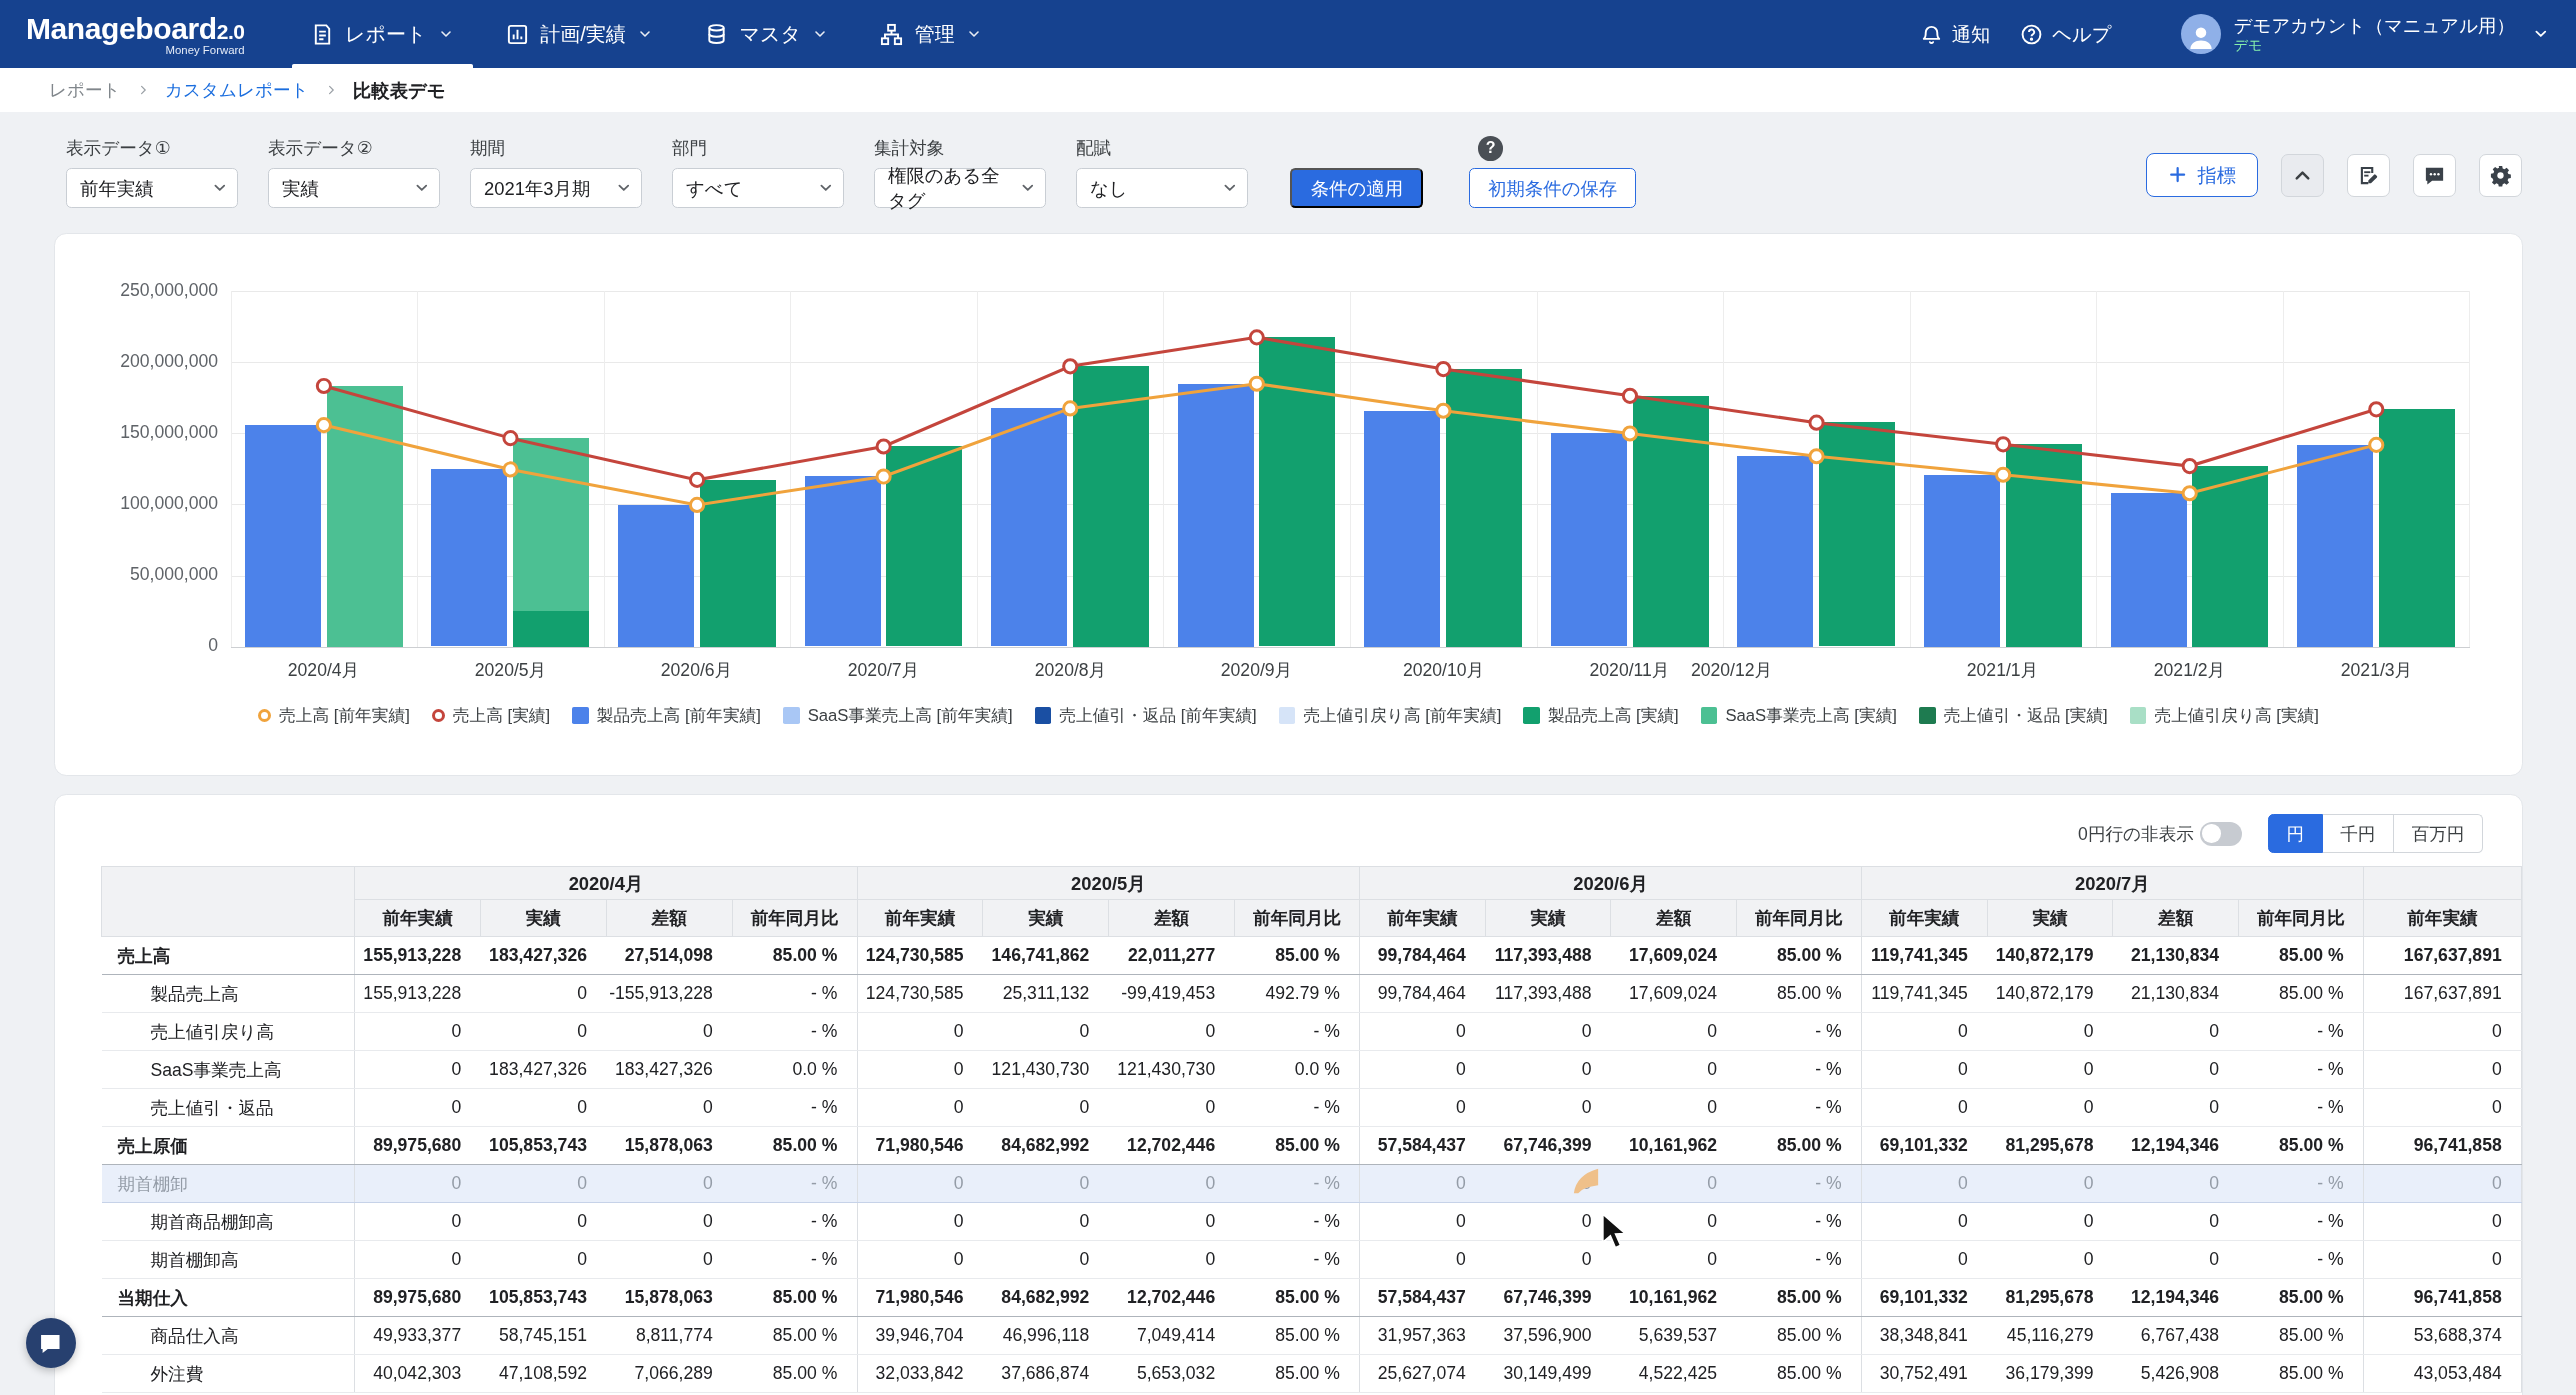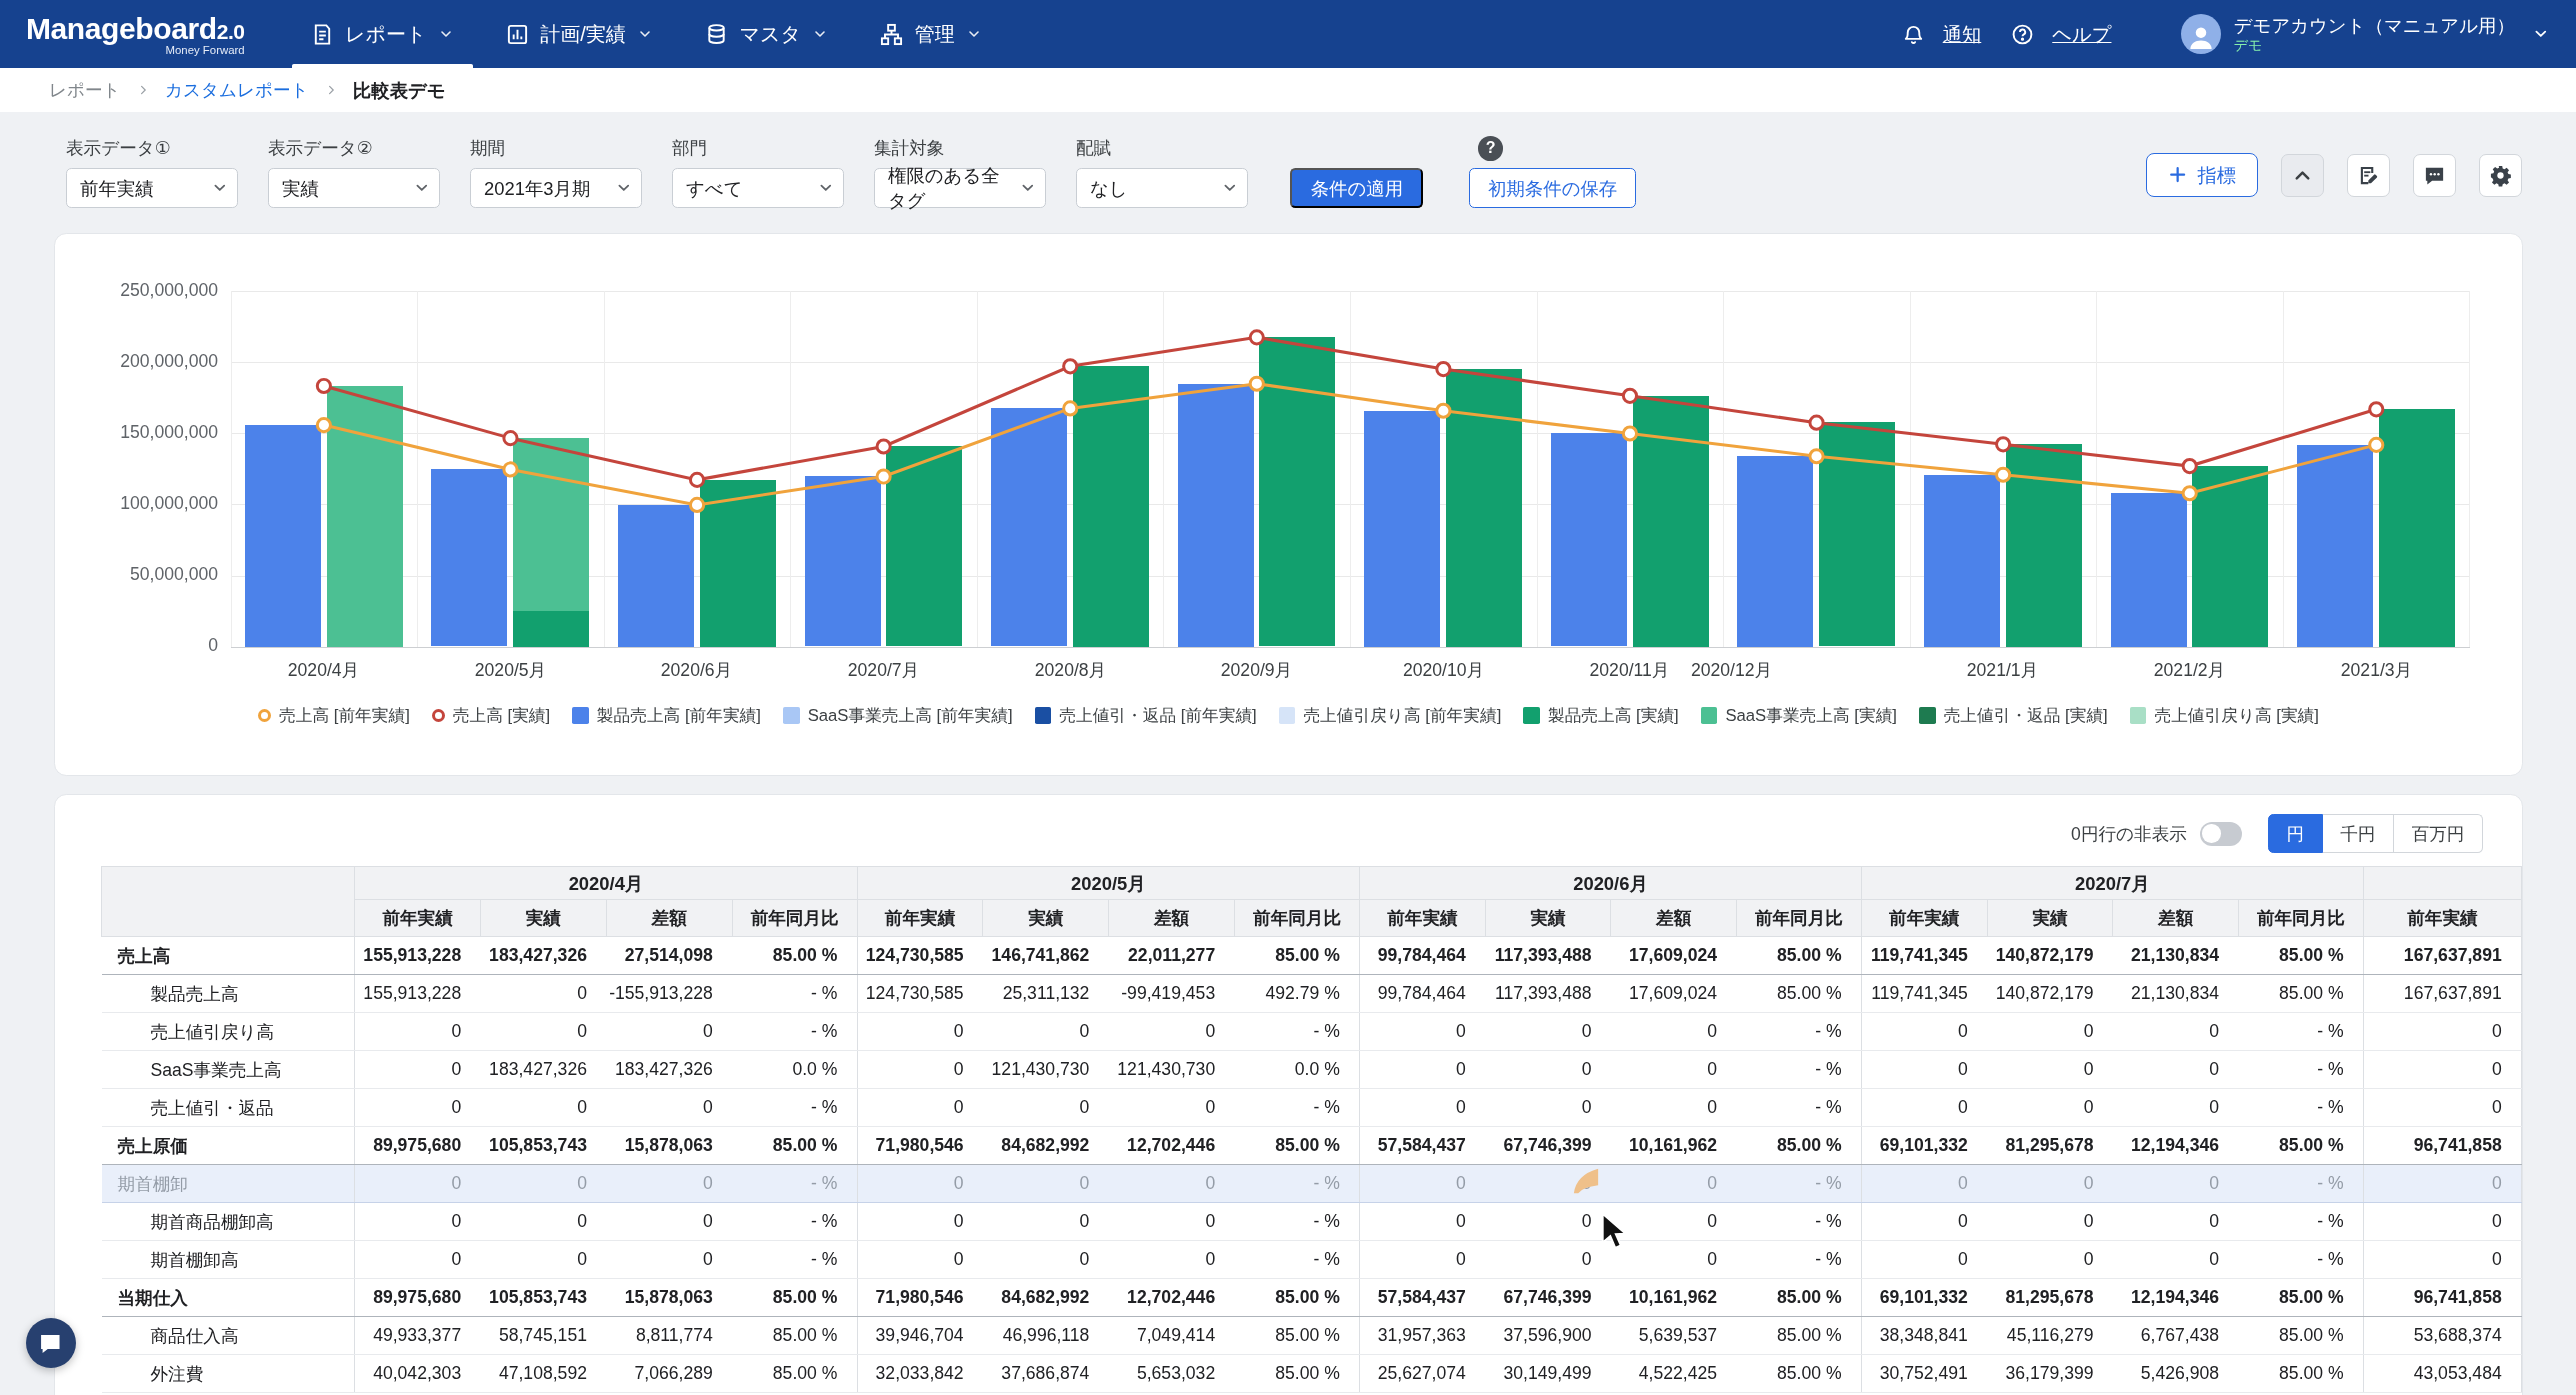--- a/index.html
+++ b/index.html
@@ -13,21 +13,21 @@
   .logo { display:flex; flex-direction:column; justify-content:center; margin:0 40px 0 26px; }
   .logo-line { font-size:30px; font-weight:700; letter-spacing:-0.4px; white-space:nowrap; }
   .logo-ver { font-size:21px; font-weight:700; }
   .logo-sub { font-size:11.4px; text-align:right; margin-top:-1.8px; color:#E6ECF8; }
   .nav-items { display:flex; align-items:stretch; }
   .nav-item { position:relative; display:flex; align-items:center; gap:11.4px; padding:0 26px; font-size:20px; cursor:pointer; }
   .nav-item .icon { width:23px; height:23px; }
   .nav-item .chev { width:16px; height:16px; opacity:.9; }
   .nav-item.active::after { content:""; position:absolute; left:7px; right:7px; bottom:0; height:4.4px; background:#fff; border-radius:1.8px 1.8px 0 0; }
   .nav-right { margin-left:auto; display:flex; align-items:center; gap:30px; padding-right:26px; }
-  .nav-util { display:flex; align-items:center; gap:18px; font-size:19.3px; cursor:pointer;text-decoration:underline; }
+  .nav-util { display:flex; align-items:center; gap:9px; font-size:19.3px; cursor:pointer; }
   .nav-util .icon { width:23px; height:23px; }
   .account { display:flex; align-items:center; gap:12.3px; cursor:pointer;padding-left:40px; }
   .avatar { width:40px; height:40px; border-radius:50%; background:#8FB0E8; color:#FFFFFF; display:flex; align-items:center; justify-content:center; overflow:hidden; }
   .avatar .icon { width:30px; height:30px; margin-top:5.3px; }
   .acct-name { font-size:18.4px; line-height:1.25; }
   .acct-role { font-size:14px; color:#86efac; }
   .account .chev { width:17.6px; height:17.6px; margin-left:5.3px; }
 
   
   .breadcrumb { position:absolute; left:0; top:68px; width:100%; height:44px; background:#fff; display:flex; align-items:center; gap:16px; padding-left:49px; font-size:17.6px; }
@@ -64,21 +64,21 @@
   #chart-lines { position:absolute; left:0; top:0; pointer-events:none; }
   .xlab { position:absolute; width:149px; text-align:center; font-size:17.6px; color:#3C4043; }
   .legend { position:absolute; left:0; top:470px; width:100%; display:flex; justify-content:center; align-items:center; gap:22px; }
   .lg-item { display:flex; align-items:center; gap:8px; font-size:16.7px; color:#3C4043; cursor:pointer; }
   .sw-circle { width:13px; height:13px; border-radius:50%; background:#fff; border:3.5px solid currentColor; }
   .sw-square { width:16.7px; height:16.7px; border-radius:1.8px; }
 
   
   .table-card { position:absolute; left:54px; top:794px; width:2469px; height:667px; background:#fff; border:0.9px solid #E3E6EA; border-radius:12.3px 12.3px 0 0; overflow:hidden; }
   .table-controls { position:absolute; top:19.3px; right:39px; display:flex; align-items:center; gap:26px; }
-  .toggle-wrap { display:flex; align-items:center; gap:13px; font-size:17.6px; color:#3C4043;text-align:center; }
+  .toggle-wrap { display:flex; align-items:center; gap:6px; font-size:17.6px; color:#3C4043;text-align:center; }
   .switch { width:42px; height:24px; border-radius:12.3px; background:#C7CBD1; position:relative; cursor:pointer; }
   .switch .knob { position:absolute; left:2.6px; top:2.6px; width:18.4px; height:18.4px; border-radius:50%; background:#fff; }
   .units { display:flex; }
   .unit-btn { height:39px; padding:0 17.6px; background:#fff; border:0.9px solid #D2D6DB; border-left-width:0; font-size:17.6px; color:#3C4043; display:flex; align-items:center; cursor:pointer; }
   .unit-btn:first-child { border-radius:5.3px 0 0 5.3px; border-left-width:0.9px; }
   .unit-btn:last-child { border-radius:0 5.3px 5.3px 0; }
   .unit-btn.active { background:#2A6BE0; border-color:#2A6BE0; color:#fff; }
   .table-wrap { position:absolute; left:46px; top:71px; right:0; bottom:0; overflow:hidden; }
   table { border-collapse:collapse; table-layout:fixed; }
   th,td { font-size:17.6px; overflow:hidden; white-space:nowrap; }

